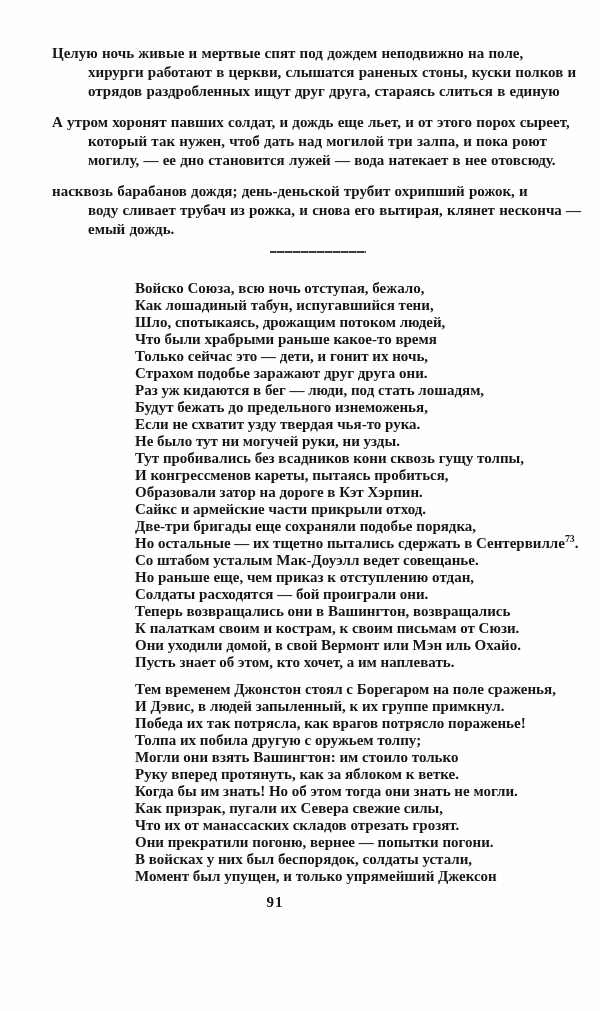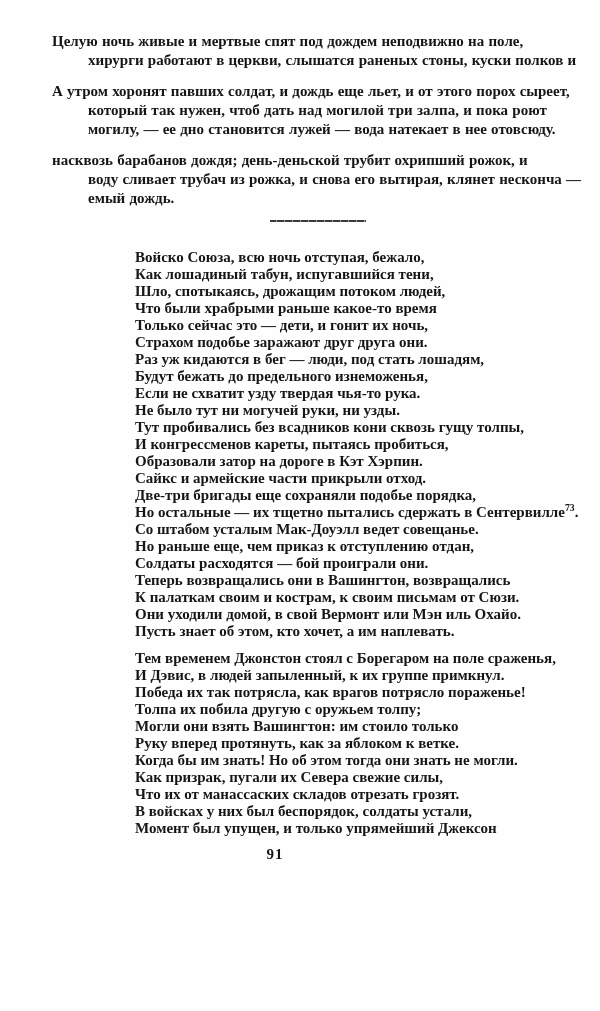--- a/index.html
+++ b/index.html
@@ -12,21 +12,21 @@
     width: 600px;
     height: 1011px;
     background: #fefefe;
     overflow: hidden;
     color: #161616;
     font-family: "Liberation Serif", "DejaVu Serif", serif;
     font-weight: bold;
     -webkit-font-smoothing: antialiased;
   }
   .prose {
-    padding-top: 32px;
+    padding-top: 44px;
     margin-left: 52px;
     margin-right: 34px;
     font-size: 15px;
     line-height: 19px;
     word-spacing: 0.5px;
   }
   .para { margin-bottom: 12px; }
   .para > div {
     padding-left: 36px;
     white-space: nowrap;
@@ -62,20 +62,21 @@
 </style>
 </head>
 <body>
 
 <div class="page">
 
   <div class="prose">
     <div class="para">
         <div>Целую ночь живые и мертвые спят под дождем неподвижно на поле,</div>
         <div>хирурги работают в церкви, слышатся раненых стоны, куски полков и</div>
+        <div>отрядов раздробленных ищут друг друга, стараясь слиться в единую</div>
       </div>
     <div class="para">
         <div>А утром хоронят павших солдат, и дождь еще льет, и от этого порох сыреет,</div>
         <div>который так нужен, чтоб дать над могилой три залпа, и пока роют</div>
         <div>могилу, — ее дно становится лужей — вода натекает в нее отовсюду.</div>
       </div>
     <div class="para">
         <div>насквозь барабанов дождя; день-деньской трубит охрипший рожок, и</div>
         <div>воду сливает трубач из рожка, и снова его вытирая, клянет несконча —</div>
         <div>емый дождь.</div>
@@ -113,20 +114,21 @@
     <div class="stanza stanza2">
         <div>Тем временем Джонстон стоял с Борегаром на поле сраженья,</div>
         <div>И Дэвис, в людей запыленный, к их группе примкнул.</div>
         <div>Победа их так потрясла, как врагов потрясло пораженье!</div>
         <div>Толпа их побила другую с оружьем толпу;</div>
         <div>Могли они взять Вашингтон: им стоило только</div>
         <div>Руку вперед протянуть, как за яблоком к ветке.</div>
         <div>Когда бы им знать! Но об этом тогда они знать не могли.</div>
         <div>Как призрак, пугали их Севера свежие силы,</div>
         <div>Что их от манассаских складов отрезать грозят.</div>
+        <div>Они прекратили погоню, вернее — попытки погони.</div>
         <div>В войсках у них был беспорядок, солдаты устали,</div>
         <div>Момент был упущен, и только упрямейший Джексон</div>
       </div>
   </div>
 
   <div class="pageno">91</div>
 
 </div>
 
 </body></html>

